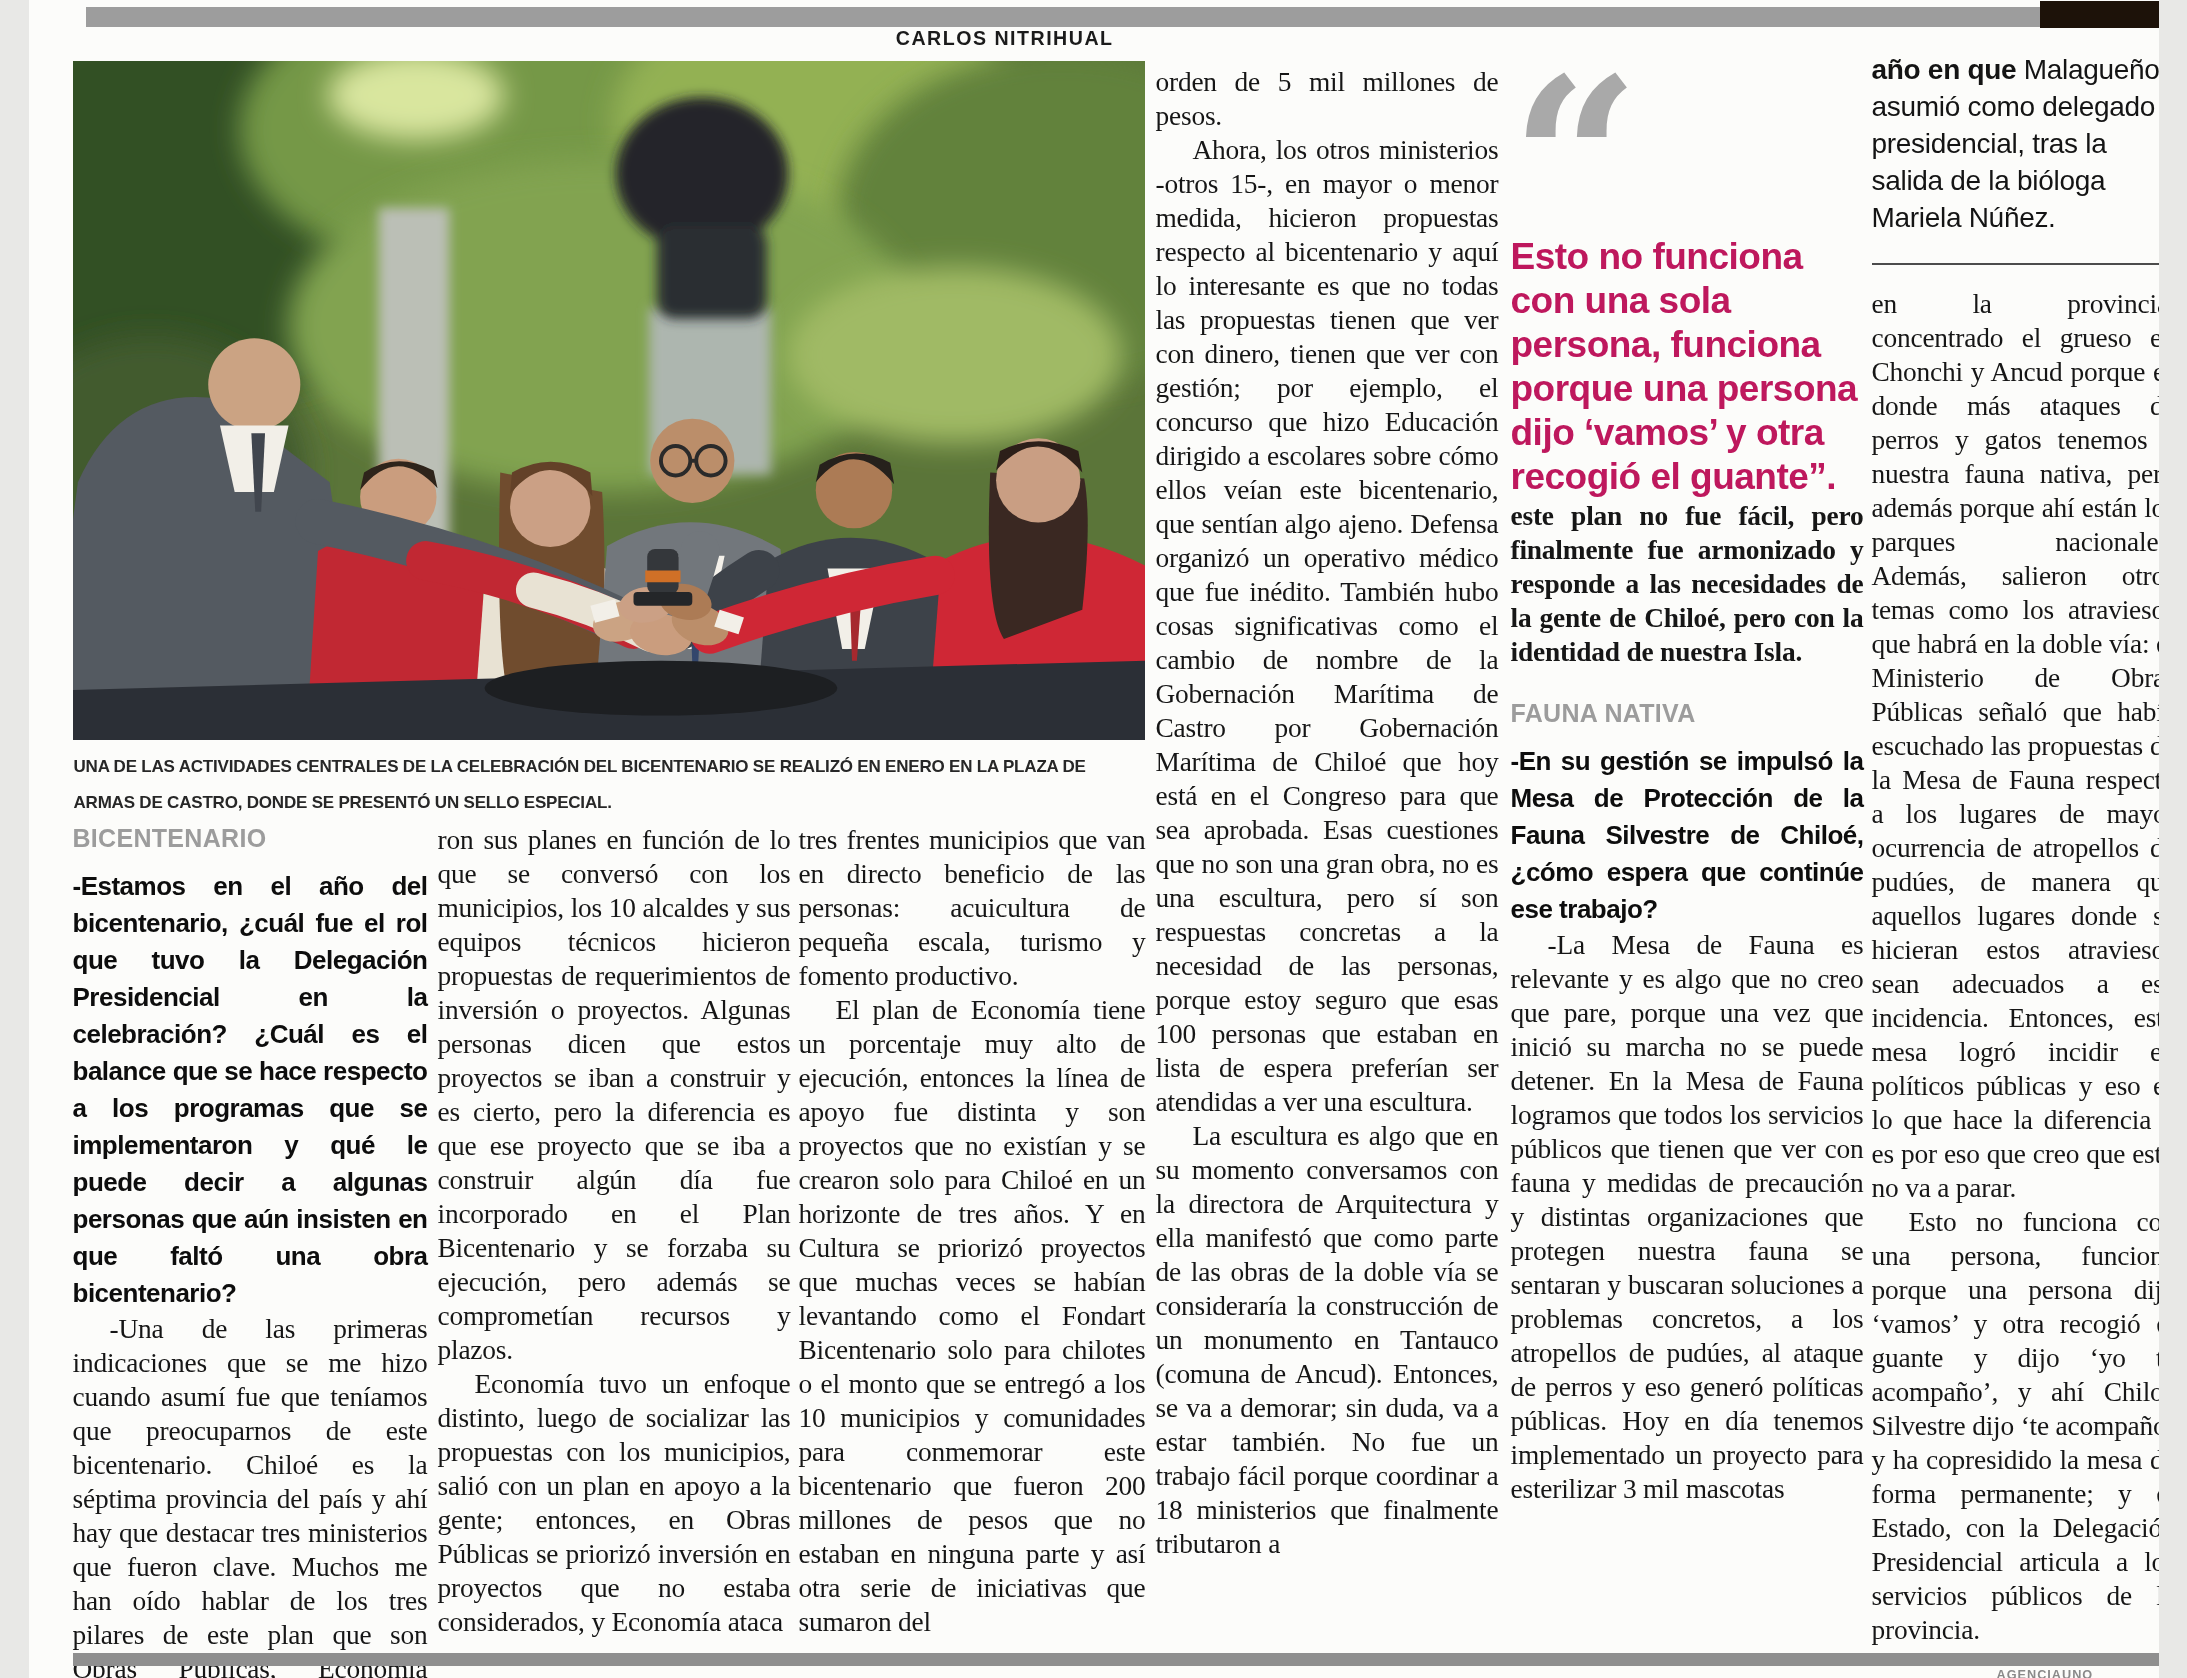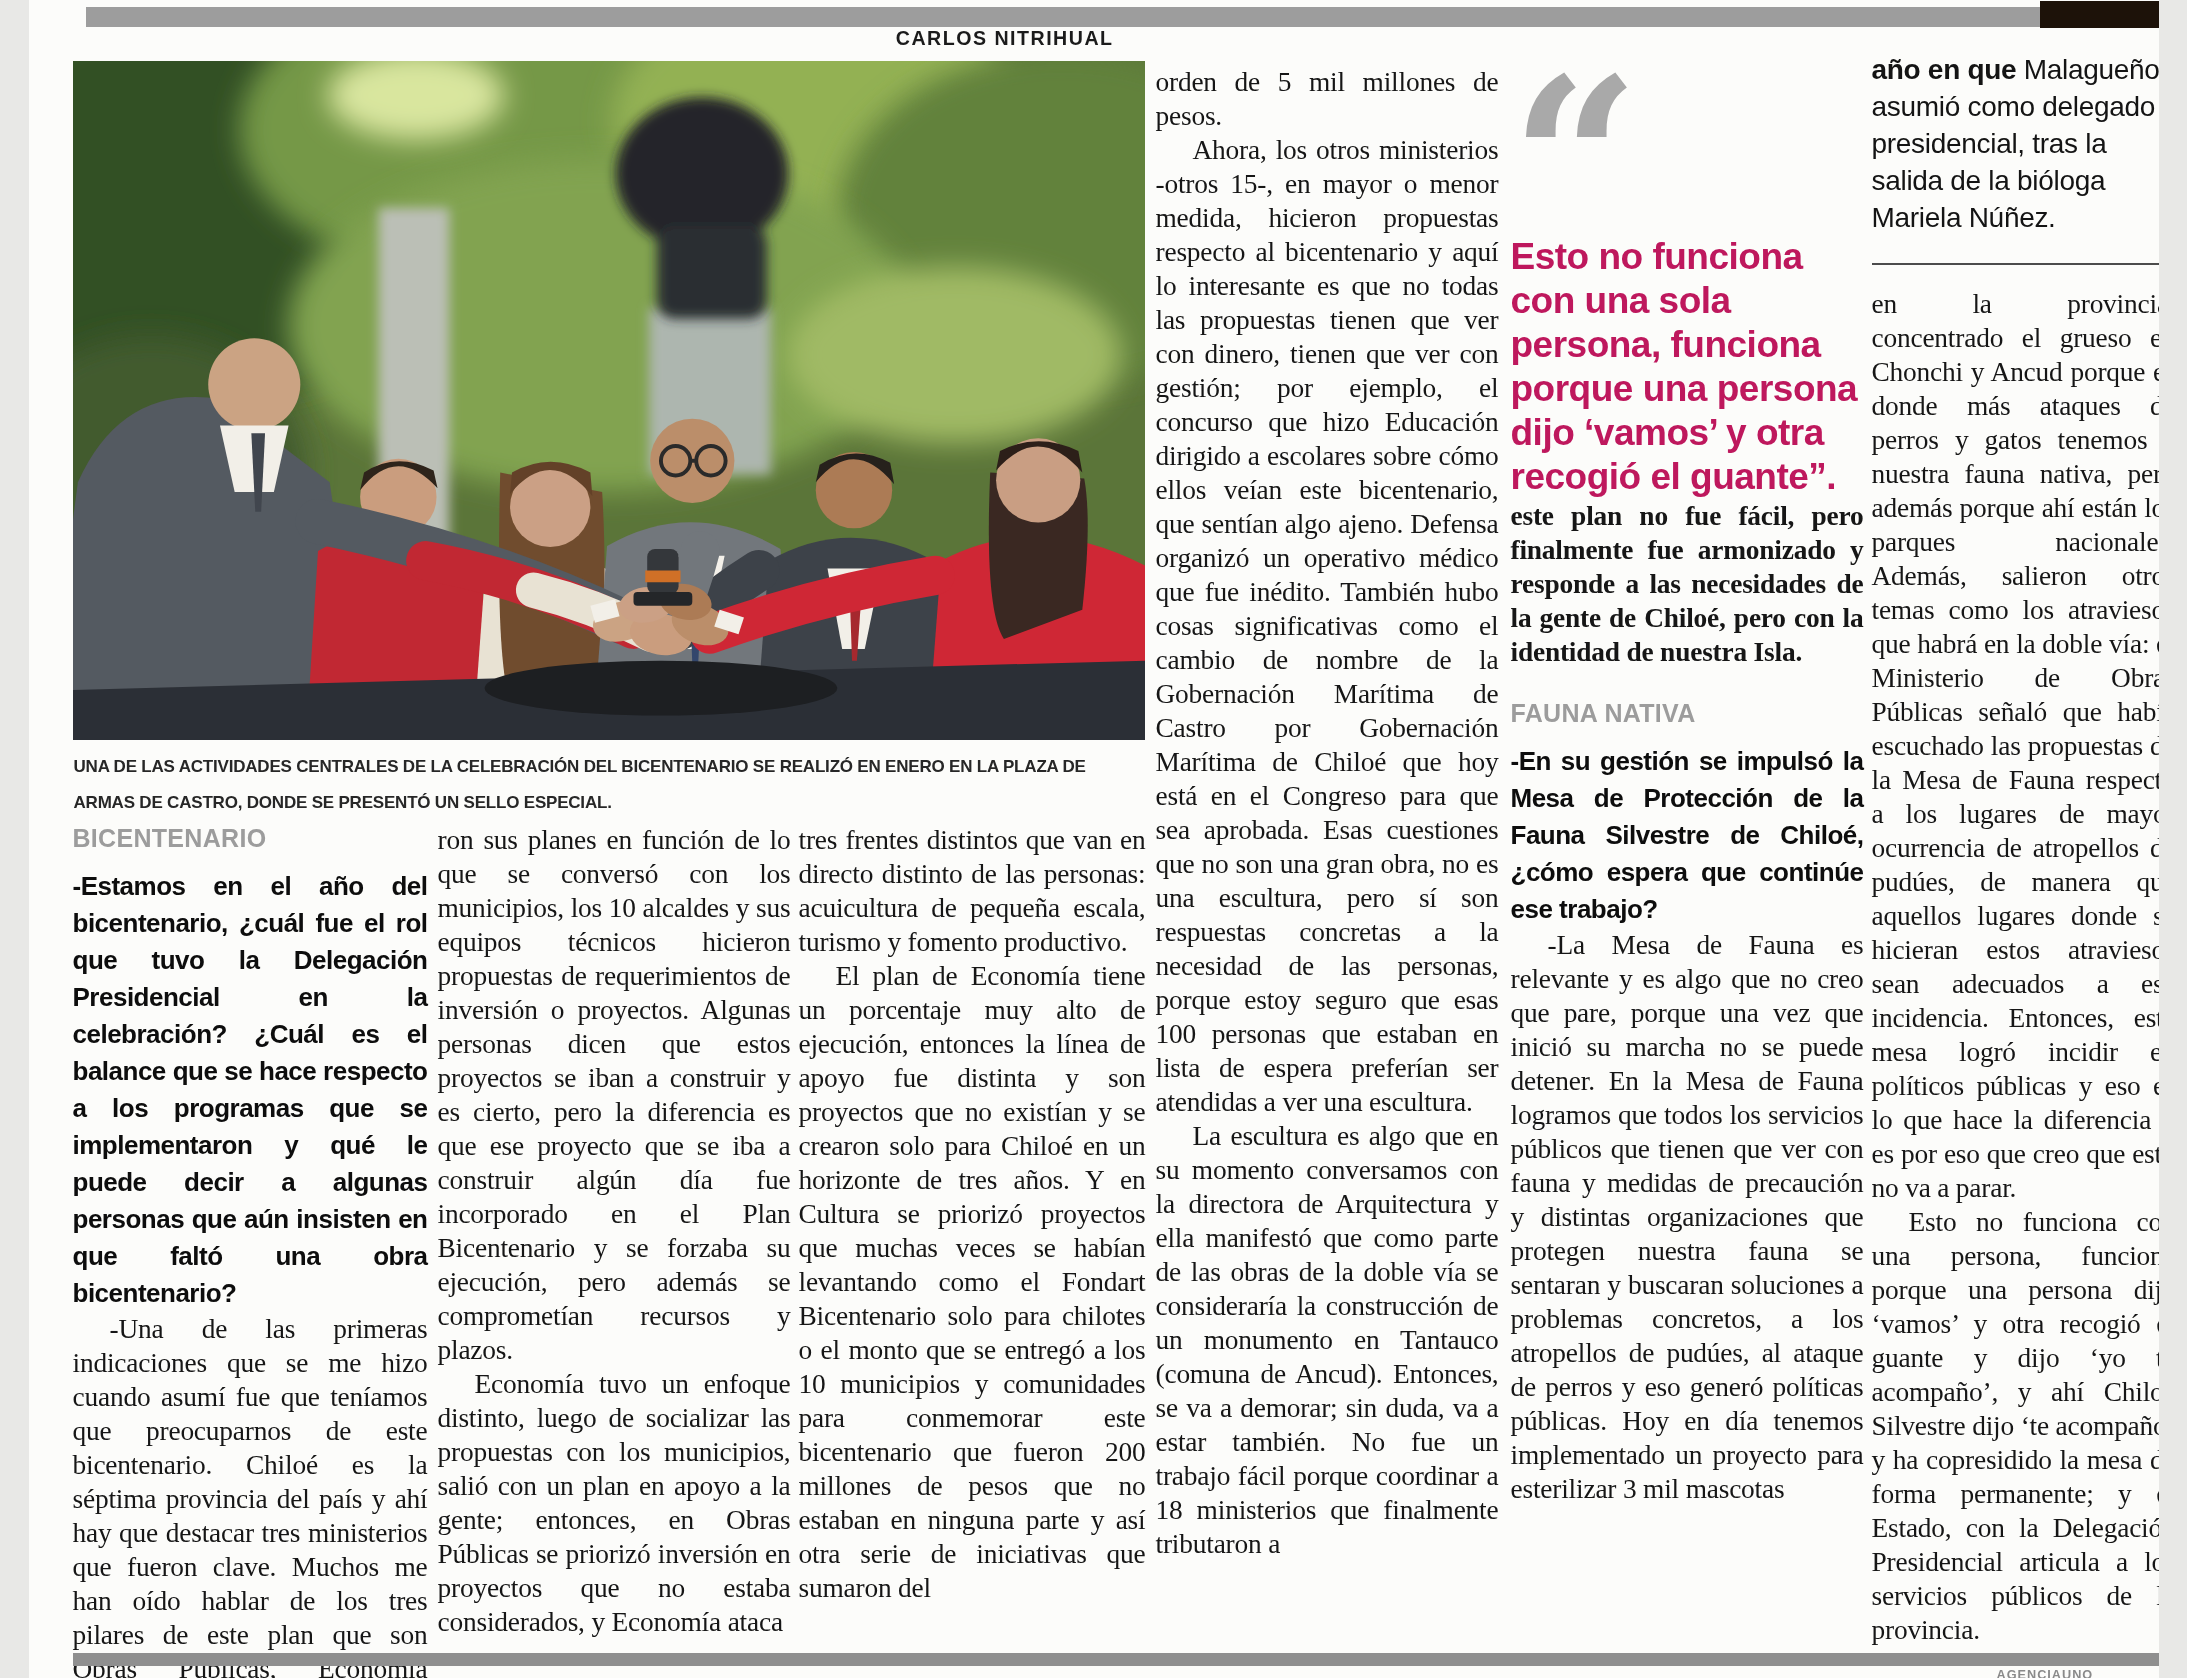--- a/index.html
+++ b/index.html
@@ -194,21 +194,21 @@
     <p class="question">-Estamos en el año del bicentenario, ¿cuál fue el rol que tuvo la Delegación Presidencial en la celebración? ¿Cuál es el balance que se hace respecto a los programas que se implementaron y qué le puede decir a algunas personas que aún insisten en que faltó una obra bicentenario?</p>
     <p class="body-p ind">-Una de las primeras indicaciones que se me hizo cuando asumí fue que teníamos que preocuparnos de este bicentenario. Chiloé es la séptima provincia del país y ahí hay que destacar tres ministerios que fueron clave. Muchos me han oído hablar de los tres pilares de este plan que son Obras Públicas, Economía (Fomento y Turismo) y Cultura. Economía y Obras Públicas hicie-</p>
   </div>
 
   <div class="col col2">
     <p class="body-p">ron sus planes en función de lo que se conversó con los municipios, los 10 alcaldes y sus equipos técnicos hicieron propuestas de requerimientos de inversión o proyectos. Algunas personas dicen que estos proyectos se iban a construir y es cierto, pero la diferencia es que ese proyecto que se iba a construir algún día fue incorporado en el Plan Bicentenario y se forzaba su ejecución, pero además se comprometían recursos y plazos.</p>
     <p class="body-p ind">Economía tuvo un enfoque distinto, luego de socializar las propuestas con los municipios, salió con un plan en apoyo a la gente; entonces, en Obras Públicas se priorizó inversión en proyectos que no estaba considerados, y Economía ataca</p>
   </div>
 
   <div class="col col3">
-    <p class="body-p">tres frentes distintos que van en directo distinto de las personas: acuicultura de pequeña escala, turismo y fomento productivo.</p>
+    <p class="body-p">tres frentes municipios que van en directo beneficio de las personas: acuicultura de pequeña escala, turismo y fomento productivo.</p>
     <p class="body-p ind">El plan de Economía tiene un porcentaje muy alto de ejecución, entonces la línea de apoyo fue distinta y son proyectos que no existían y se crearon solo para Chiloé en un horizonte de tres años. Y en Cultura se priorizó proyectos que muchas veces se habían levantando como el Fondart Bicentenario solo para chilotes o el monto que se entregó a los 10 municipios y comunidades para conmemorar este bicentenario que fueron 200 millones de pesos que no estaban en ninguna parte y así otra serie de iniciativas que sumaron del</p>
   </div>
 
   <div class="col col4">
     <p class="body-p">orden de 5 mil millones de pesos.</p>
     <p class="body-p ind">Ahora, los otros ministerios -otros 15-, en mayor o menor medida, hicieron propuestas respecto al bicentenario y aquí lo interesante es que no todas las propuestas tienen que ver con dinero, tienen que ver con gestión; por ejemplo, el concurso que hizo Educación dirigido a escolares sobre cómo ellos veían este bicentenario, que sentían algo ajeno. Defensa organizó un operativo médico que fue inédito. También hubo cosas significativas como el cambio de nombre de la Gobernación Marítima de Castro por Gobernación Marítima de Chiloé que hoy está en el Congreso para que sea aprobada. Esas cuestiones que no son una gran obra, no es una escultura, pero sí son respuestas concretas a la necesidad de las personas, porque estoy seguro que esas 100 personas que estaban en lista de espera preferían ser atendidas a ver una escultura.</p>
     <p class="body-p ind">La escultura es algo que en su momento conversamos con la directora de Arquitectura y ella manifestó que como parte de las obras de la doble vía se consideraría la construcción de un monumento en Tantauco (comuna de Ancud). Entonces, se va a demorar; sin duda, va a estar también. No fue un trabajo fácil porque coordinar a 18 ministerios que finalmente tributaron a</p>
   </div>
 
   <div class="col col5">

